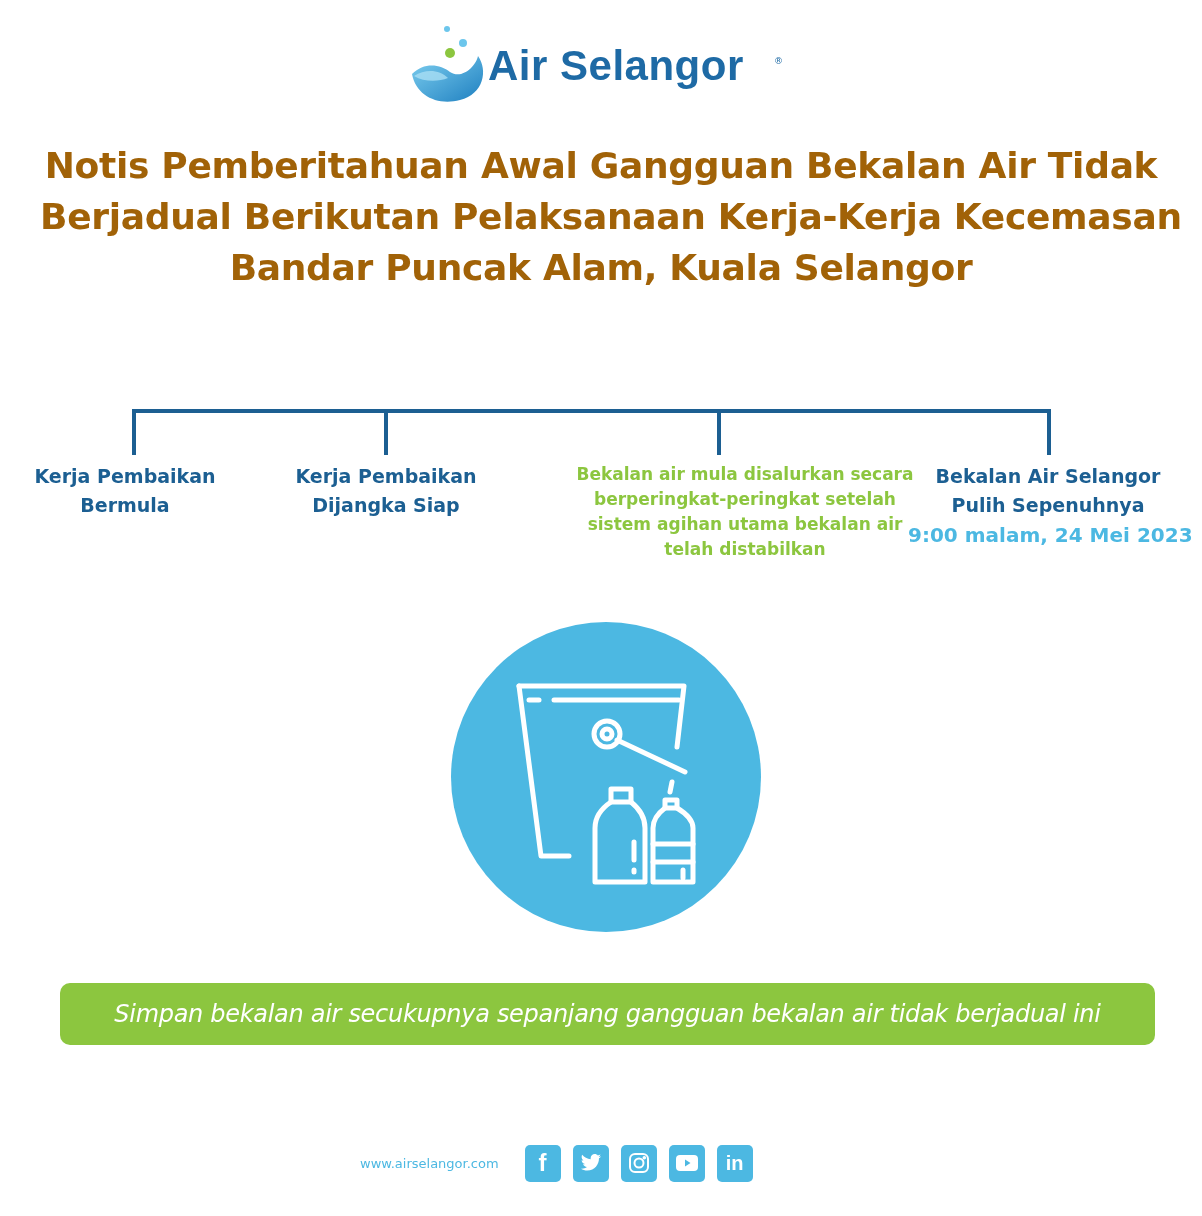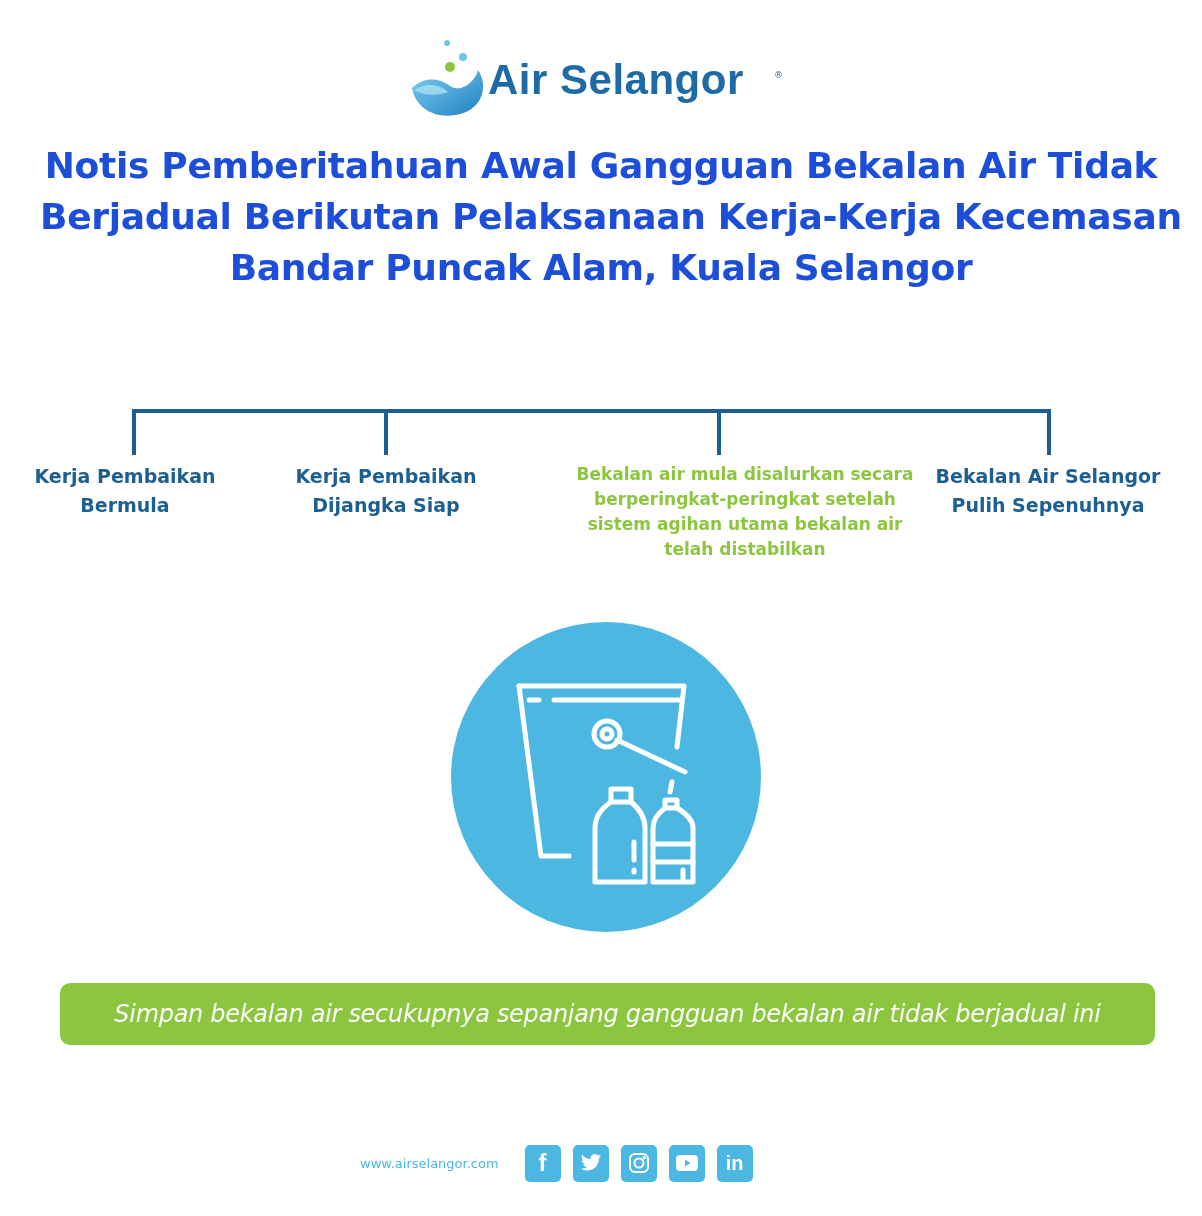--- a/index.html
+++ b/index.html
@@ -1,25 +1,25 @@
 <!DOCTYPE html>
 <html><head>
 <meta charset="utf-8">
 <style>
   html, body { margin: 0; padding: 0; background: #ffffff; }
   body { width: 1202px; height: 1216px; position: relative; overflow: hidden; font-family: "DejaVu Sans", sans-serif; }
   .abs { position: absolute; }
 
   
-  #logo { left: 410px; top: 40px; width: 380px; height: 80px; }
+  #logo { left: 410px; top: 26px; width: 380px; height: 80px; }
   #logo-text { position: absolute; left: 78px; top: 16px; font-family: "Liberation Sans", sans-serif; font-weight: bold; font-size: 42px; color: #1e6aa5; letter-spacing: 0.5px; white-space: nowrap; }
   #logo-reg { position: absolute; left: 364px; top: 30px; font-size: 9px; color: #1e6aa5; }
 
   
-  #title { left: 40px; top: 140px; width: 1122px; text-align: center; color: #1d4ed8; font-weight: bold; font-size: 36px; line-height: 51px; letter-spacing: -0.3px; }
+  #title { left: 40px; top: 140px; width: 1122px; text-align: center; color: #a16207; font-weight: bold; font-size: 36px; line-height: 51px; letter-spacing: -0.3px; }
   #title div { white-space: nowrap; }
 
   
   .tl-line { position: absolute; background: #1c5f92; }
   .step { position: absolute; text-align: center; font-weight: bold; }
   .step .lbl { color: #1c5f92; font-size: 19px; line-height: 29px; white-space: nowrap; }
   .step .time { color: #4cb8e2; font-size: 20px; line-height: 30px; white-space: nowrap; }
   .step.green .lbl { color: #8cc63f; font-size: 17px; line-height: 25px; }
 
   
@@ -80,20 +80,21 @@
   <div class="step green" style="left:549px; top:462px; width:340px;margin-left:26px;">
     <div class="lbl">Bekalan air mula disalurkan secara</div>
     <div class="lbl">berperingkat-peringkat setelah</div>
     <div class="lbl">sistem agihan utama bekalan air</div>
     <div class="lbl">telah distabilkan</div>
   </div>
 
   <div class="step" style="left:908px; top:462px; width:280px;">
     <div class="lbl">Bekalan Air Selangor</div>
     <div class="lbl">Pulih Sepenuhnya</div>
+    <div class="time">9:00 malam,  24 Mei 2023</div>
   </div>
 </div>
 
 <div id="icon-circle" class="abs">
   <svg width="310" height="310" viewBox="0 0 310 310" style="position:absolute;left:0;top:0;" fill="none" stroke="#ffffff" stroke-width="5" stroke-linecap="round" stroke-linejoin="round">
 
     <path d="M68 64 L 233 64 L 226 125"></path>
     <path d="M68 64 L 90 234 L 118 234"></path>
     <path d="M78 78 L 88 78"></path>
     <path d="M103 78 L 228 78"></path>

